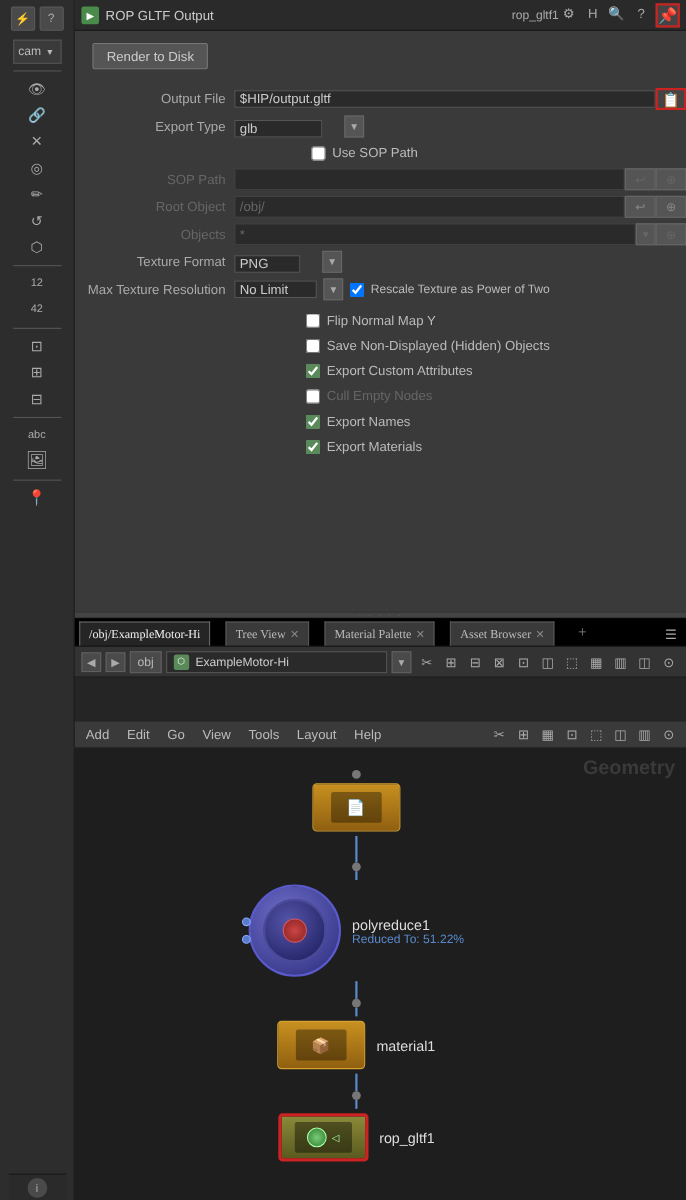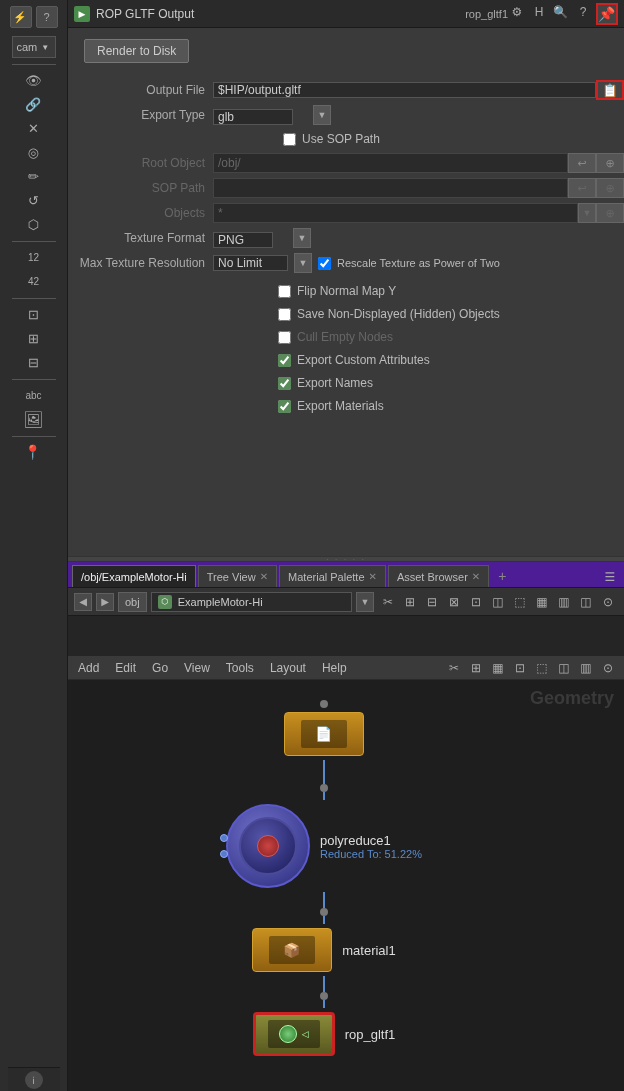--- a/index.html
+++ b/index.html
@@ -275,27 +275,28 @@
 
     
     .bottom-panel {
       position: relative;
       top: 0;
       background: #252525;
     }
 
     
     .tab-bar {
-      background: #4c1d95;
+      background: #000000;
       height: 26px;
       display: flex;
       align-items: flex-end;
       border-bottom: 1px solid #1a1a1a;
       padding: 0 4px;
-      gap: 2px;
+      gap: 14px;
+      font-family: Liberation Serif, serif;
     }
     .tab-item {
       height: 22px;
       padding: 0 8px;
       background: #3a3a3a;
       border: 1px solid #555;
       border-bottom: none;
       display: flex;
       align-items: center;
       font-size: 11px;
@@ -589,34 +590,34 @@
           <div class="select-arrow">▼</div>
         </div>
       </div>
 
       <div class="checkbox-row" style="padding-left:215px;">
         <input type="checkbox" style="">
         <span class="checkbox-label">Use SOP Path</span>
       </div>
 
       <div class="sop-row">
+        <div class="sop-label">SOP Path</div>
+        <div class="form-input-with-btn">
+          <input class="sop-input" type="text" style="flex: 1 1 0%;" disabled="">
+          <div class="input-action-btn" style="color:#666;">↩</div>
+          <div class="input-action-btn" style="color:#666;">⊕</div>
+        </div>
+      </div>
+
+      <div class="sop-row">
         <div class="sop-label">Root Object</div>
         <div class="form-input-with-btn">
           <input class="sop-input" type="text" style="flex: 1 1 0%;" value="/obj/">
           <div class="input-action-btn" style="color:#888;">↩</div>
           <div class="input-action-btn" style="color:#888;">⊕</div>
-        </div>
-      </div>
-
-      <div class="sop-row">
-        <div class="sop-label">SOP Path</div>
-        <div class="form-input-with-btn">
-          <input class="sop-input" type="text" style="flex: 1 1 0%;" disabled="">
-          <div class="input-action-btn" style="color:#666;">↩</div>
-          <div class="input-action-btn" style="color:#666;">⊕</div>
         </div>
       </div>
 
       <div class="objects-row">
         <div class="objects-label">Objects</div>
         <div class="form-input-with-btn">
           <input class="objects-input" type="text" style="flex: 1 1 0%;" value="*">
           <div class="select-arrow" style="color:#666;">▼</div>
           <div class="input-action-btn" style="color:#666;">⊕</div>
         </div>
@@ -646,27 +647,27 @@
           <input type="checkbox" style="">
           <span class="checkbox-label">Flip Normal Map Y</span>
         </div>
 
         <div class="checkbox-row" style="height:22px;">
           <input type="checkbox" style="">
           <span class="checkbox-label">Save Non-Displayed (Hidden) Objects</span>
         </div>
 
         <div class="checkbox-row" style="height:22px;">
+          <input type="checkbox" checked="" style="">
+          <span class="checkbox-label">Export Custom Attributes</span>
+        </div>
+
+        <div class="checkbox-row" style="height:22px;">
           <input type="checkbox" style="">
           <span class="checkbox-label disabled-label">Cull Empty Nodes</span>
-        </div>
-
-        <div class="checkbox-row" style="height:22px;">
-          <input type="checkbox" checked="" style="">
-          <span class="checkbox-label">Export Custom Attributes</span>
         </div>
 
         <div class="checkbox-row" style="height:22px;">
           <input type="checkbox" checked="" style="">
           <span class="checkbox-label">Export Names</span>
         </div>
 
         <div class="checkbox-row" style="height:22px;">
           <input type="checkbox" checked="" style="">
           <span class="checkbox-label">Export Materials</span>

